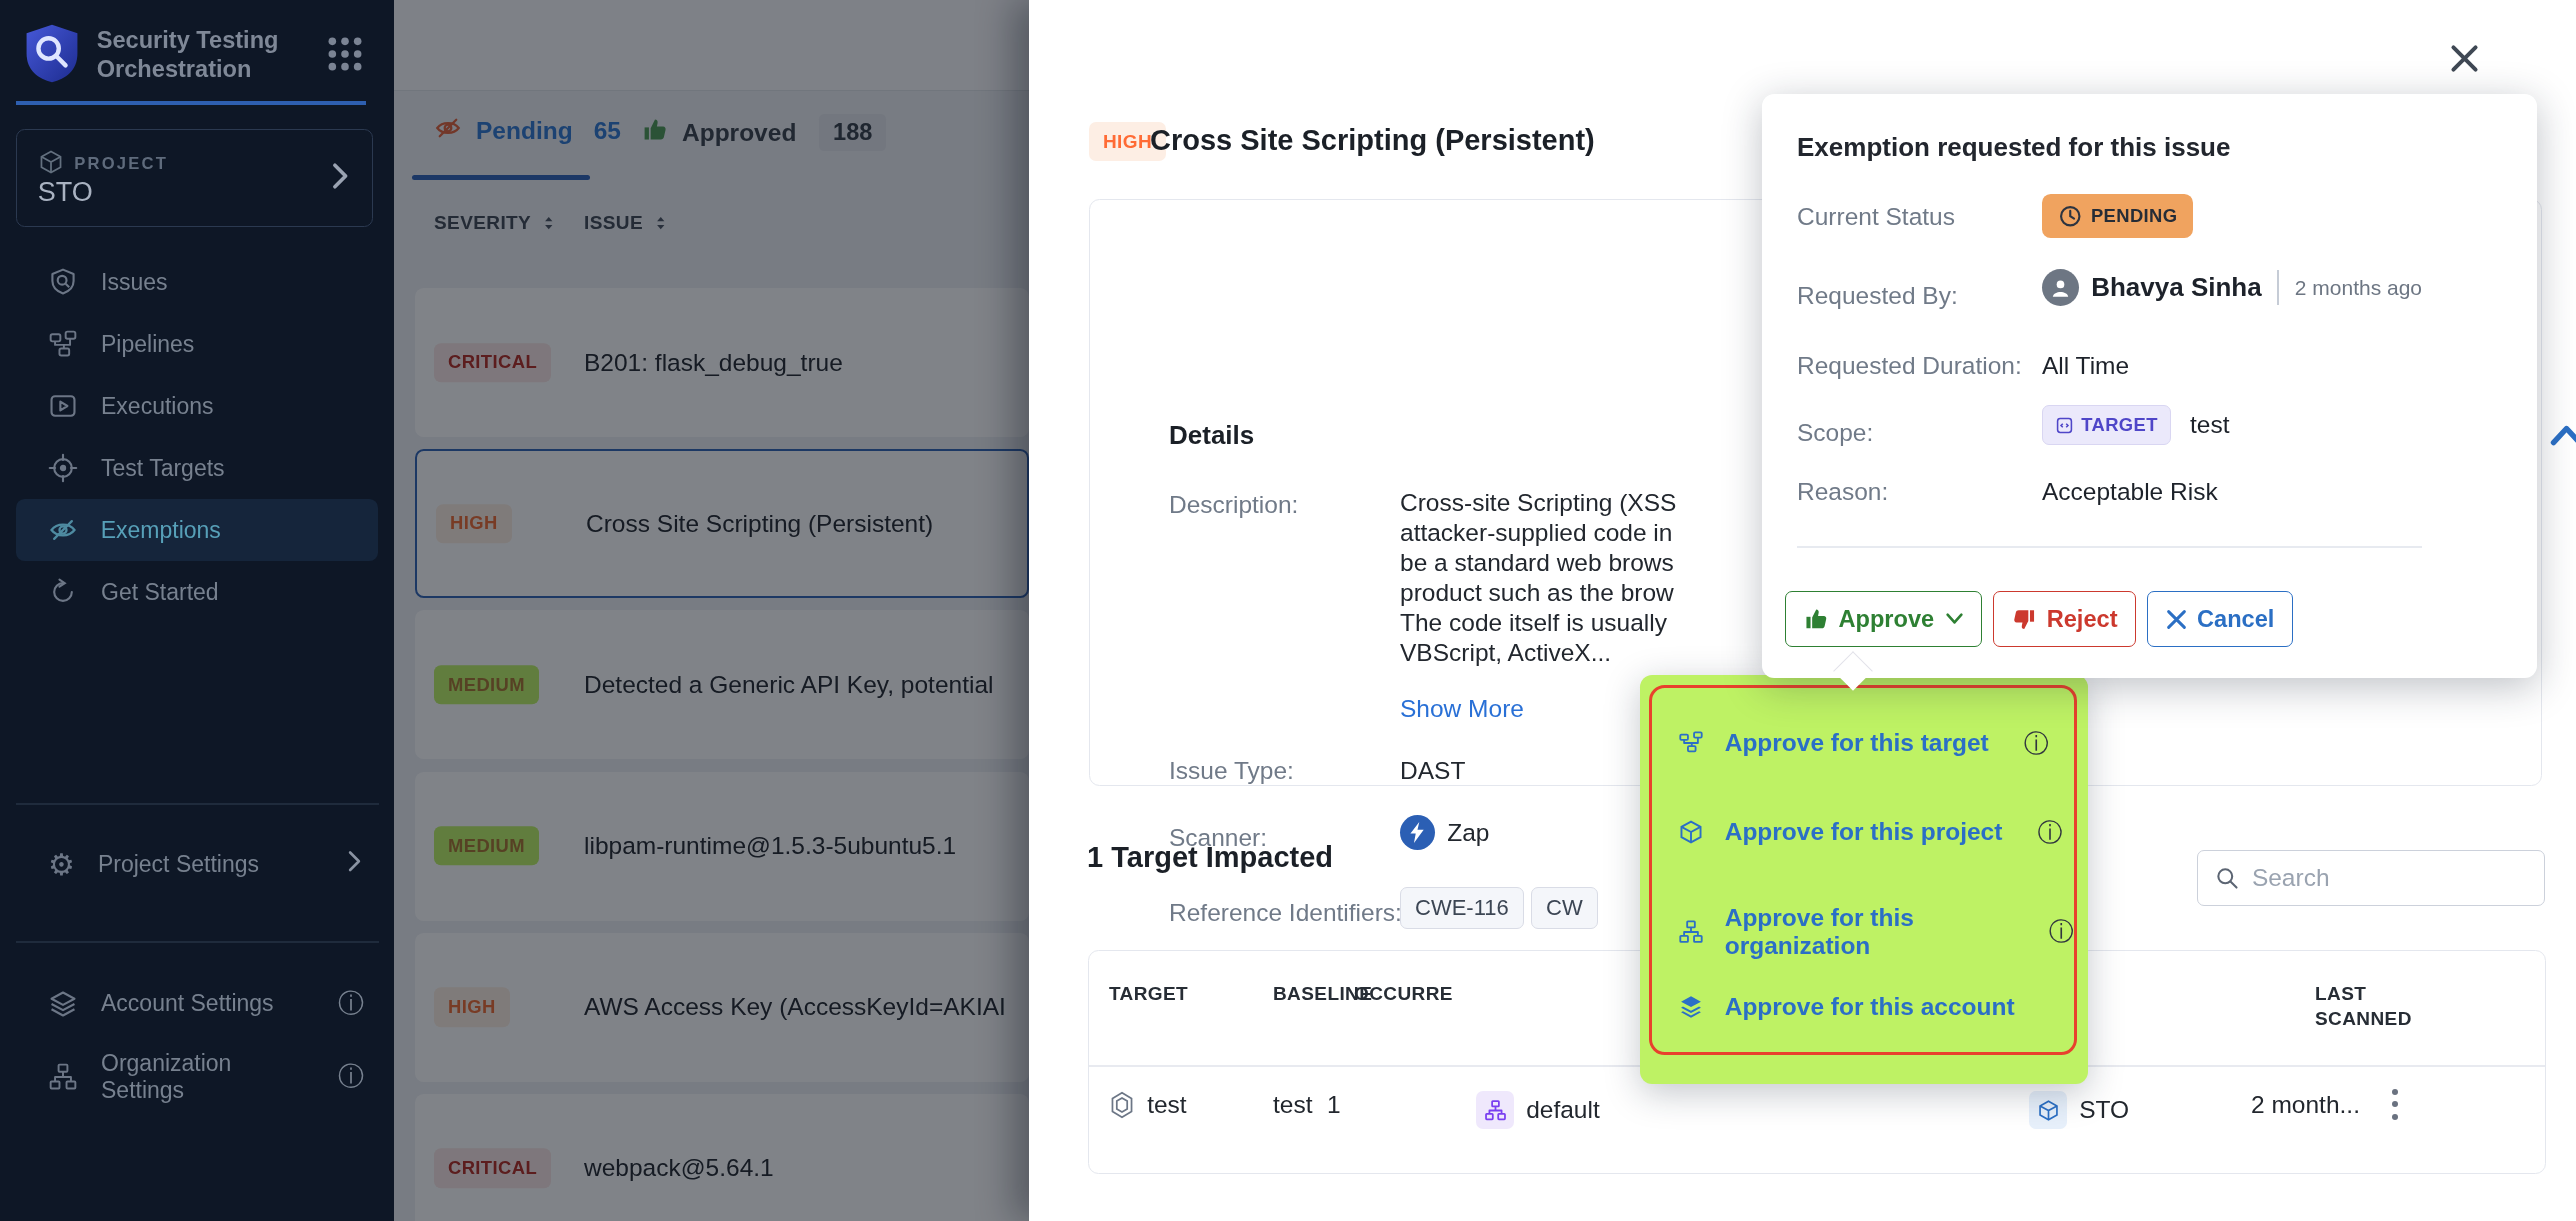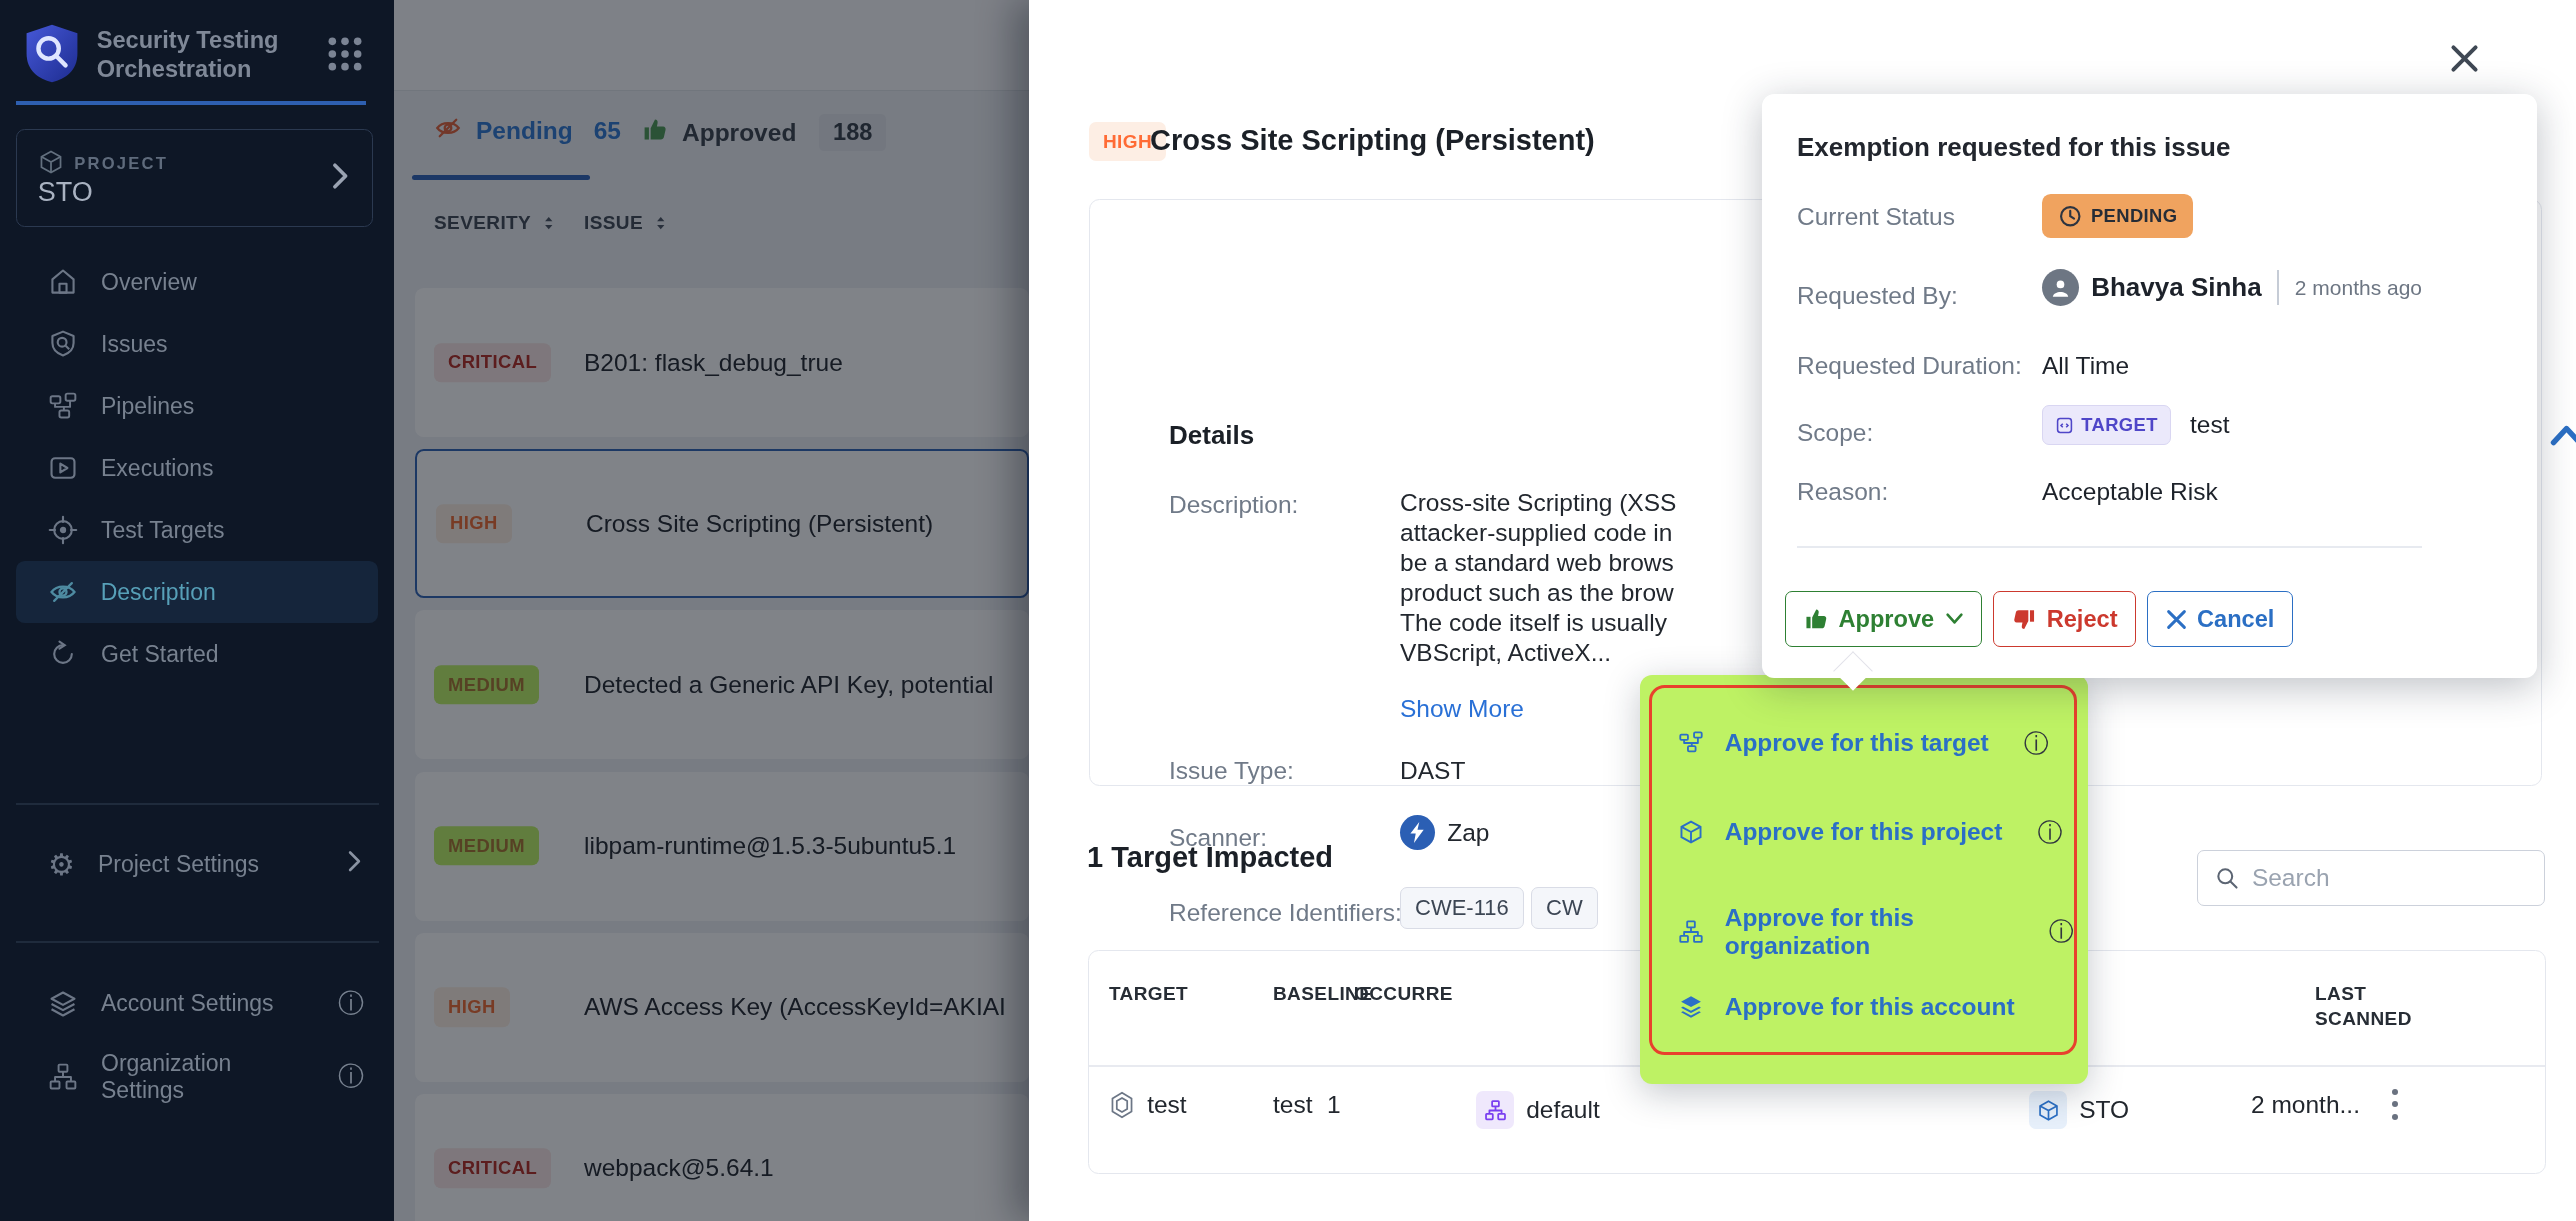--- a/index.html
+++ b/index.html
@@ -168,29 +168,20 @@
         <svg width="24.5" height="30" viewBox="0 0 20 28" fill="none" stroke="#9aa3b2" stroke-width="3.4" stroke-linecap="round" stroke-linejoin="round">
             <path d="M5 4 L15 14 L5 24"></path>
           </svg>
       </span>
     </div>
 
     <div class="nav">
       <div class="nav-item">
         <span class="nav-ic">
           <svg width="30" height="30" viewBox="0 0 34 34" fill="none" stroke="currentColor" stroke-width="2.4" stroke-linejoin="round">
-              <path d="M5 14 L17 4 L29 14 V29 H5 Z"></path>
-              <rect x="13" y="19" width="8" height="10"></rect>
-            </svg>
-        </span>
-        <span>Overview</span>
-      </div>
-      <div class="nav-item">
-        <span class="nav-ic">
-          <svg width="30" height="30" viewBox="0 0 34 34" fill="none" stroke="currentColor" stroke-width="2.4" stroke-linejoin="round">
               <path d="M17 3 L29 8 V16 C29 24 23 28 17 30 C11 28 5 24 5 16 V8 Z"></path>
               <circle cx="16" cy="15" r="5"></circle>
               <line x1="20" y1="19" x2="24" y2="23"></line>
             </svg>
         </span>
         <span>Issues</span>
       </div>
       <div class="nav-item">
         <span class="nav-ic">
           <svg width="30" height="30" viewBox="0 0 34 34" fill="none" stroke="currentColor" stroke-width="2.2" stroke-linejoin="round">
@@ -225,21 +216,21 @@
         <span>Test Targets</span>
       </div>
       <div class="nav-item active">
         <span class="nav-ic">
           <svg width="30" height="30" viewBox="0 0 34 34" fill="none" stroke="currentColor" stroke-width="2.6" stroke-linecap="round">
               <path d="M4 17 C10 9 24 9 30 17 C24 25 10 25 4 17 Z"></path>
               <circle cx="17" cy="17" r="4"></circle>
               <line x1="7" y1="27" x2="27" y2="7"></line>
             </svg>
         </span>
-        <span>Description</span>
+        <span>Exemptions</span>
       </div>
       <div class="nav-item">
         <span class="nav-ic">
           <svg width="30" height="30" viewBox="0 0 34 34" fill="none" stroke="currentColor" stroke-width="2.4" stroke-linecap="round">
               <path d="M27 17 A10 10 0 1 1 17 7"></path>
               <path d="M13 3 L19 7 L13 11"></path>
             </svg>
         </span>
         <span>Get Started</span>
       </div>

